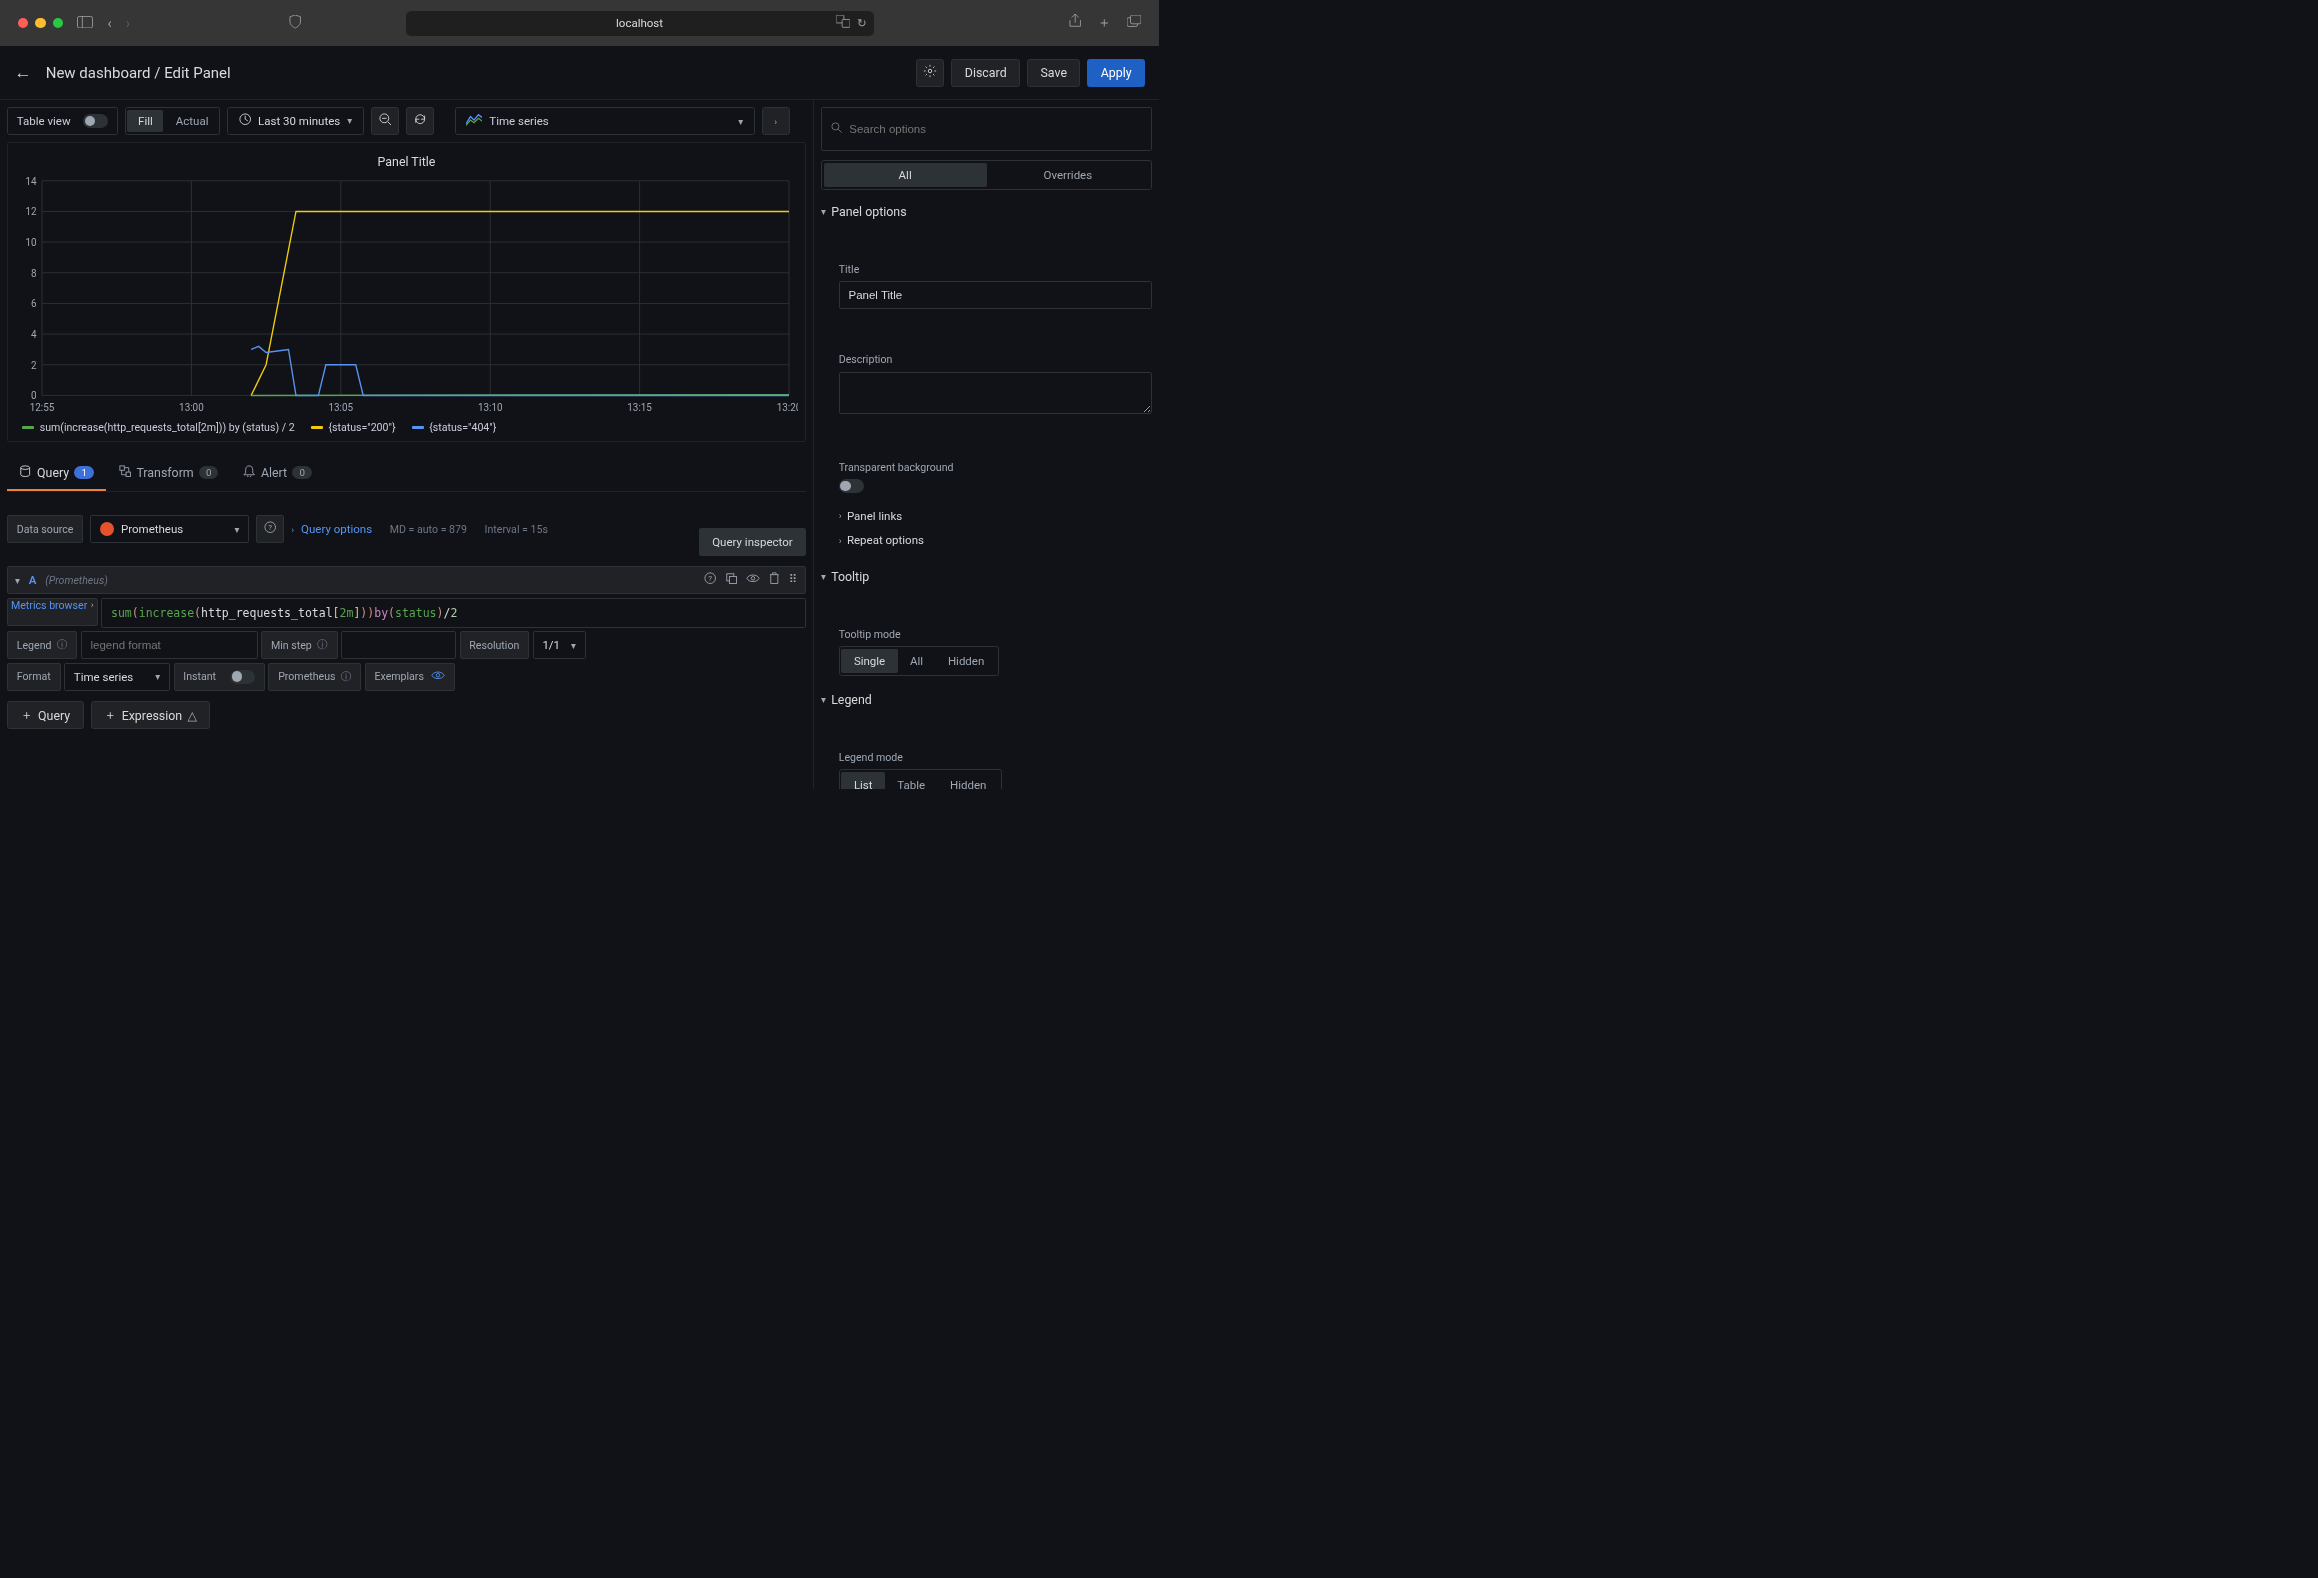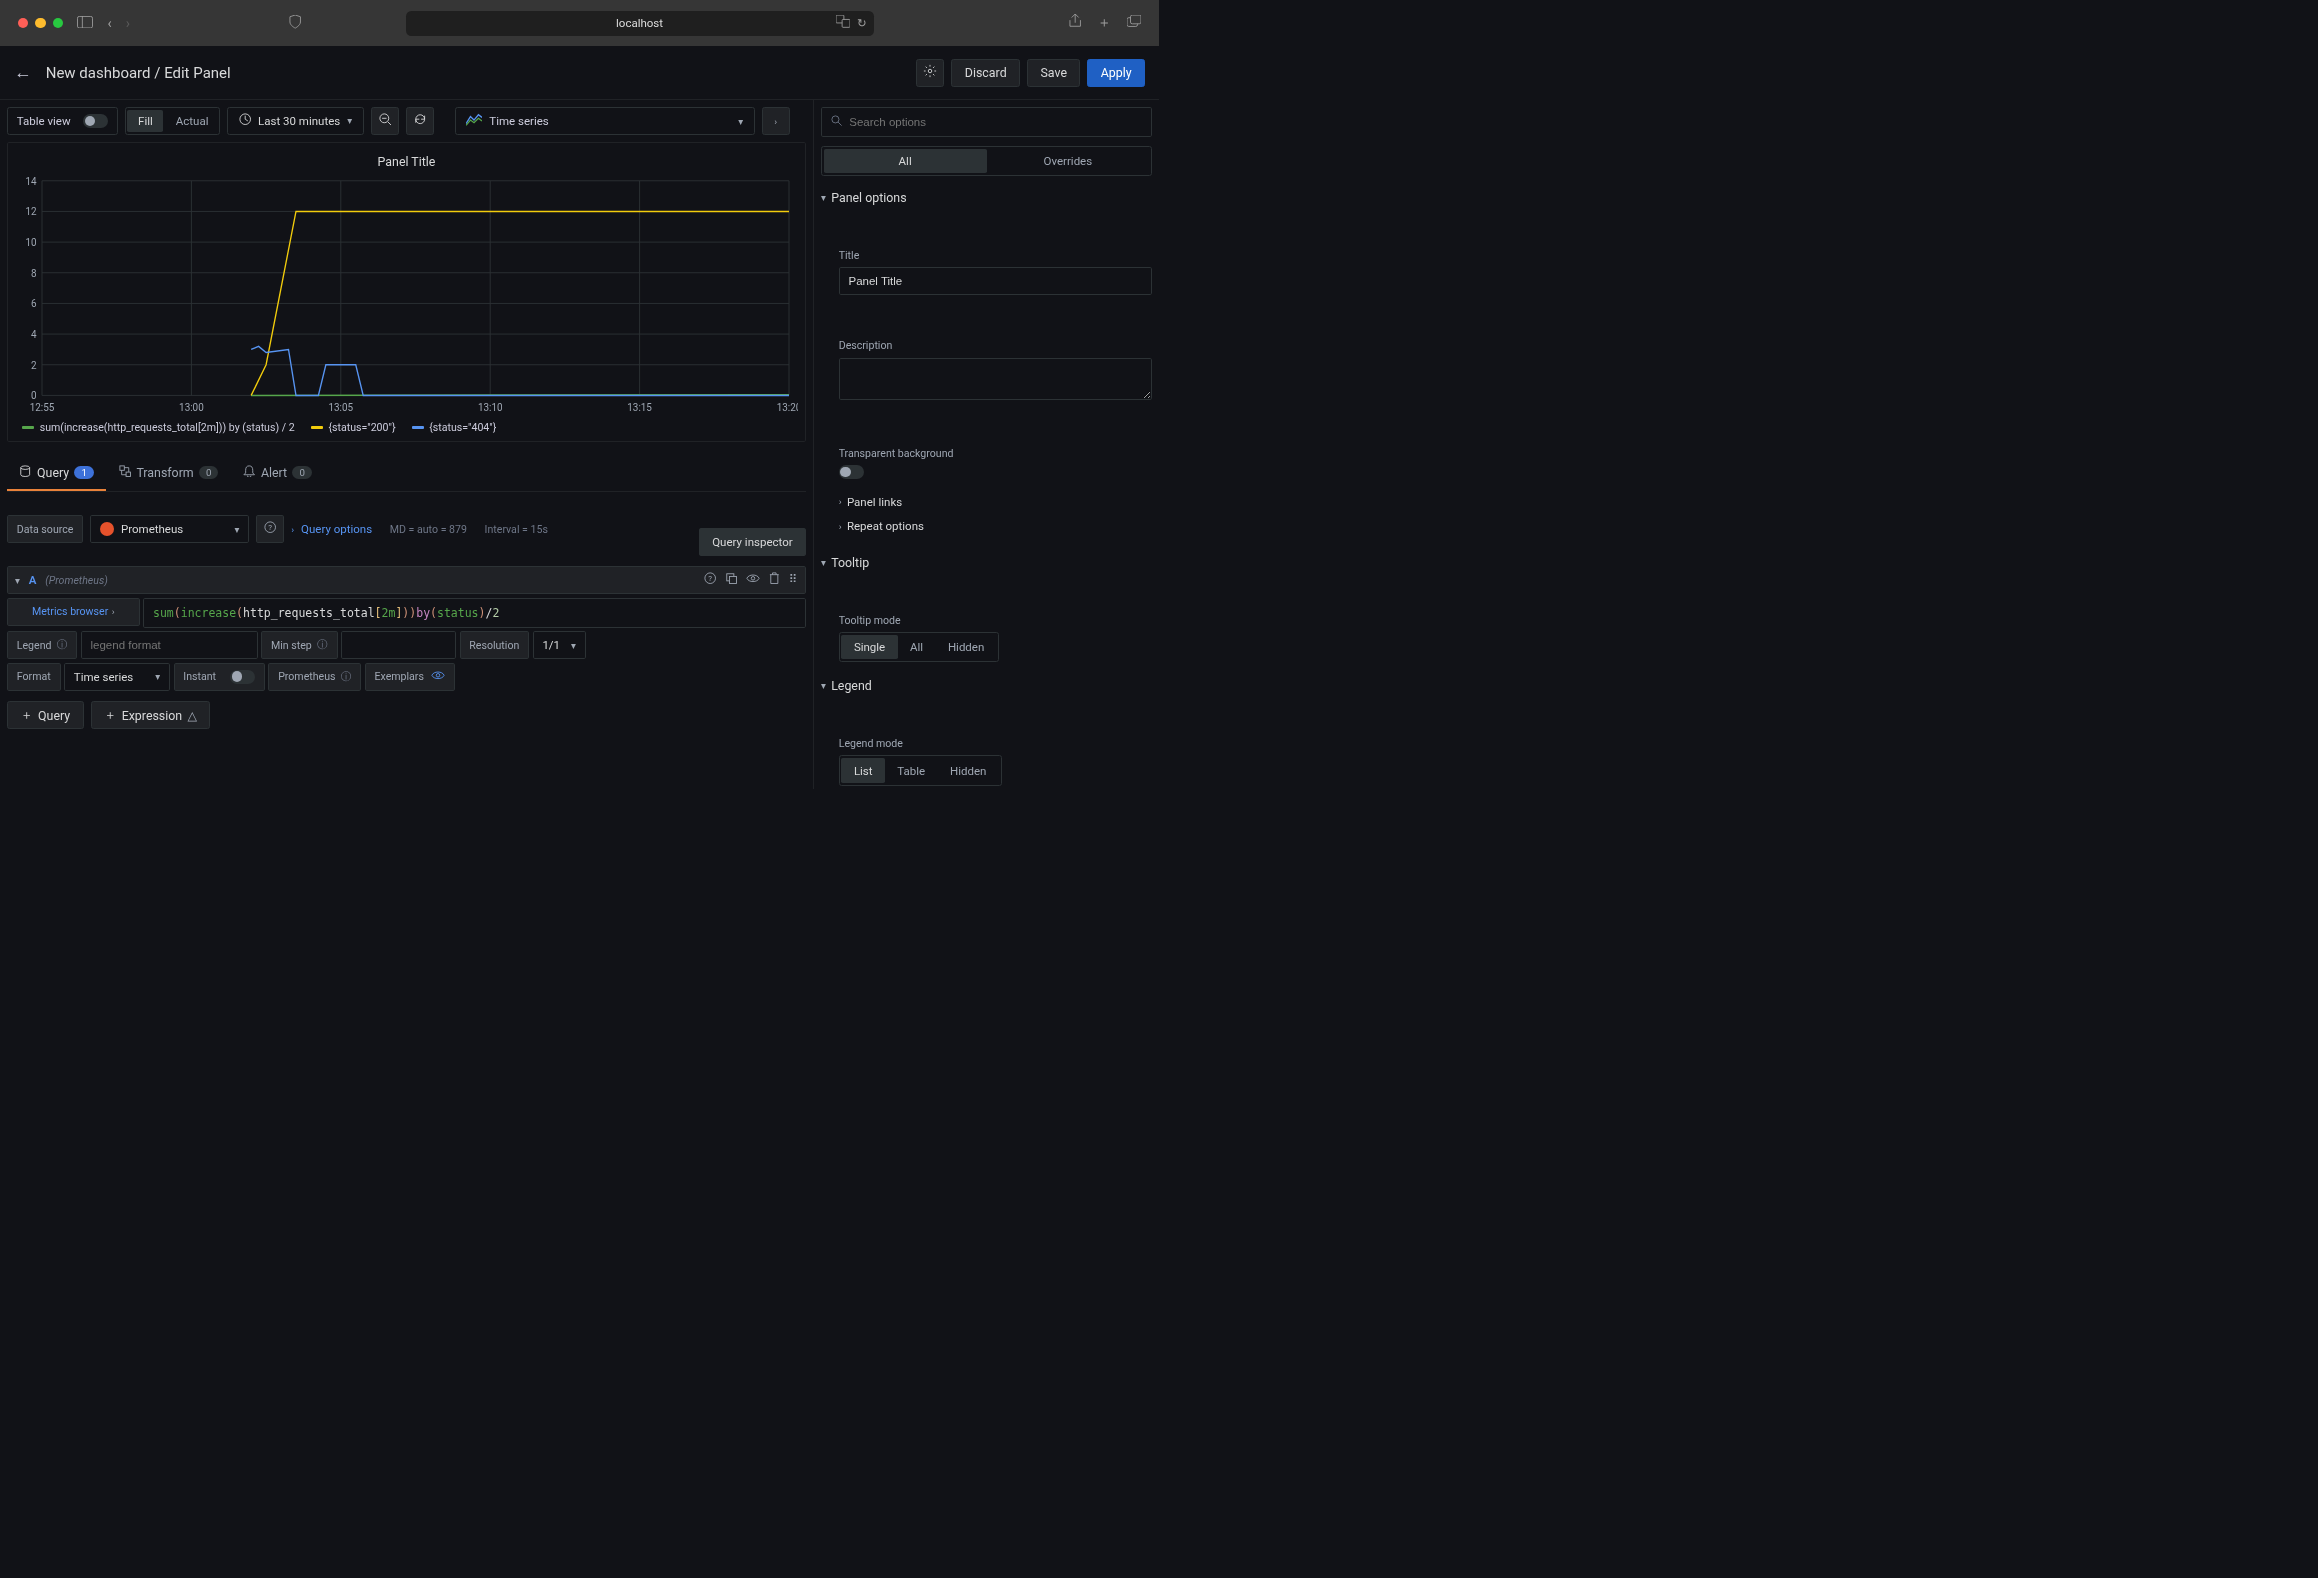--- a/index.html
+++ b/index.html
@@ -141,41 +141,41 @@
   display: flex; align-items: center; padding: 0 7px; gap: 8.8px;
   border-radius: 1.8px; margin-bottom: 3.5px;
 }
 .query-letter { color: #5794f2; font-weight: 600; }
 .query-ds-label { color: #6e7687; font-style: italic; font-size: 10.6px; }
 .query-header-actions { margin-left: auto; display: flex; gap: 8.8px; color: #9fa7b3; }
 .query-header-actions span { cursor: pointer; }
 
 .query-body { display: flex; flex-direction: column; gap: 3.5px; margin-bottom: 10.6px; }
 .query-line { display: flex; gap: 3.5px; }
-.metrics-browser { background: #202226; border: 0.9px solid #2c3235; padding: 0 24px; height: 28px; display: flex; align-items: center; border-radius: 1.8px; color: #5794f2; font-size: 10.6px; gap: 3.5px; }
+.metrics-browser { background: #202226; border: 0.9px solid #2c3235; padding: 0 3px; height: 28px; display: flex; align-items: flex-start; border-radius: 1.8px; color: #5794f2; font-size: 10.6px; gap: 3.5px; }
 .code-input {
   flex: 1; background: #111217; border: 0.9px solid #2c3235; height: 30px;
   padding: 0 8.8px; display: flex; align-items: center; border-radius: 1.8px;
   font-family: "SF Mono", Menlo, Monaco, monospace; font-size: 11.5px;
 }
 .tok-func { color: #56a64b; }
 .tok-paren { color: #ce9178; }
 .tok-ident { color: #d8d9da; }
 .tok-bracket { color: #e5c07b; }
 .tok-dur { color: #56a64b; }
 .tok-kw { color: #c586c0; }
 .tok-num { color: #b5cea8; }
 
 .input-small { background: #111217; border: 0.9px solid #2c3235; height: 28px; padding: 0 8.8px; border-radius: 1.8px; color: #9fa7b3; font-size: 11.5px; display:flex; align-items:center; }
 .input-small input { background: transparent; border: none; color: #d8d9da; outline: none; width: 100%; font-size: 11.5px; }
 
 .add-row { display: flex; gap: 7px; margin-top: 7px; }
 
 
-.search-options { background: #111217; border: 0.9px solid #2c3235; border-radius: 1.8px; height: 30px; display: flex; align-items: center; padding: 0 8.8px; gap: 7px; color: #6e7687; margin-bottom: 8.8px; }
+.search-options { background: #111217; border: 0.9px solid #2c3235; border-radius: 1.8px; height: 44px; display: flex; align-items: center; padding: 0 8.8px; gap: 7px; color: #6e7687; margin-bottom: 8.8px; }
 .search-options input { background: transparent; border: none; outline: none; color: #d8d9da; flex:1; font-size: 11.5px; }
 .seg-control { display: flex; background: #111217; border: 0.9px solid #2c3235; border-radius: 2.6px; margin-bottom: 14px; padding: 1.8px; }
 .seg { flex: 1; text-align: center; padding: 5.3px 0; cursor: pointer; color: #9fa7b3; border-radius: 1.8px; }
 .seg.active { background: #2c3235; color: #d8d9da; }
 
 .section { margin-bottom: 16px; }
 .section-header { display: flex; align-items: center; gap: 5.3px; font-size: 12.4px; color: #d8d9da; margin-bottom: 10.6px; cursor: pointer; }
 .field { margin-bottom: 10.6px; padding-left: 17.7px; margin-top: 44px; }
 .field-label { font-size: 10.6px; color: #9fa7b3; margin-bottom: 5.3px; display: block; }
 .text-input { width: 100%; background: #111217; border: 0.9px solid #2c3235; border-radius: 1.8px; height: 28px; padding: 0 8.8px; color: #d8d9da; font-size: 11.5px; }

